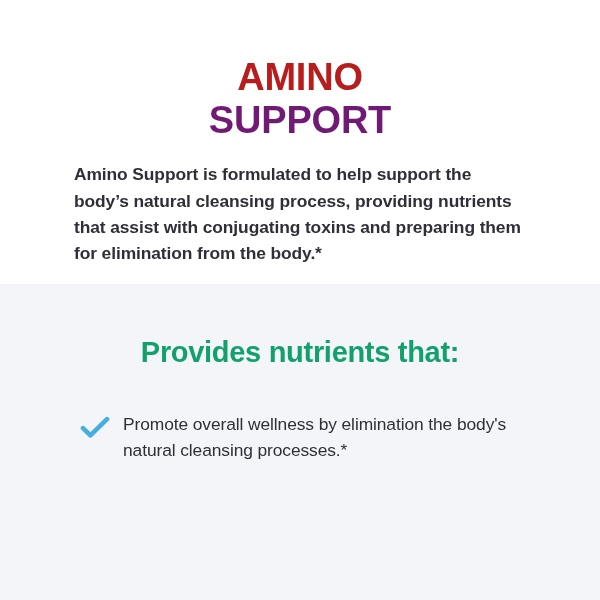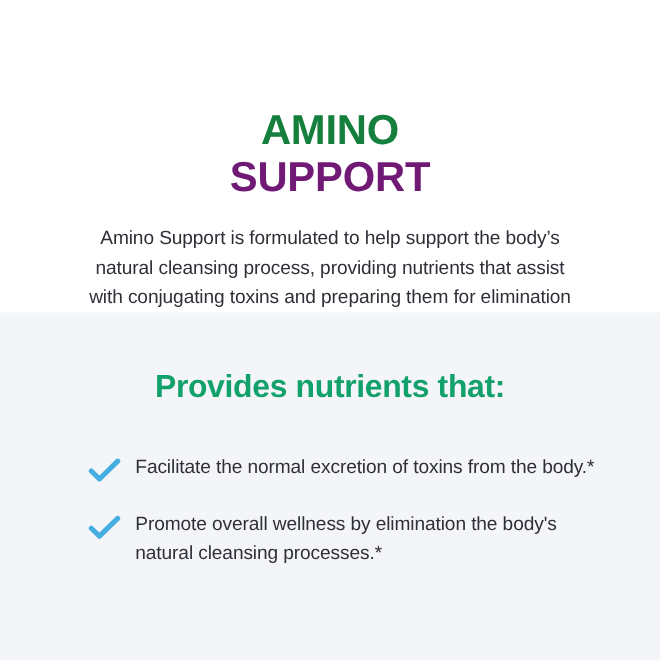--- a/index.html
+++ b/index.html
@@ -35,37 +35,37 @@
     margin: 0;
     padding-top: 56px;
     font-weight: bold;
     font-size: 38px;
     line-height: 1.12;
     letter-spacing: -0.2px;
   }
 
   .title-line-1 {
     display: block;
-    color: #15803d;
-    margin-top: 42px;
+    color: #b91c1c;
   }
 
   .title-line-2 {
     display: block;
     color: #701a75;
   }
 
   .intro-paragraph {
     margin: 0;
     padding: 20px 74px 0 74px;
-    text-align: center;
+    text-align: left;
     font-size: 17.4px;
     line-height: 1.52;
     color: #2f2f38;
     letter-spacing: -0.1px;
+    font-weight: bold;
   }
 
   
   .benefits {
     background: #f4f5f9;
     flex: 1 1 auto;
     box-sizing: border-box;
     padding: 0;
   }
 
@@ -123,28 +123,20 @@
       <span class="title-line-1">AMINO</span>
       <span class="title-line-2">SUPPORT</span>
     </h1>
     <p class="intro-paragraph">Amino Support is formulated to help support the body’s natural cleansing process, providing nutrients that assist with conjugating toxins and preparing them for elimination from the body.*</p>
   </section>
 
   <section class="benefits">
     <h2 class="benefits-heading">Provides nutrients that:</h2>
 
     <ul class="benefit-list">
-      <li class="benefit-item">
-        <span class="check-icon">
-          <svg viewBox="0 0 30 26" xmlns="http://www.w3.org/2000/svg" aria-hidden="true">
-            <path d="M3 13.2 L10.4 20.4 L27 4.2" fill="none" stroke="#45aee0" stroke-width="4.6" stroke-linecap="round" stroke-linejoin="round"></path>
-          </svg>
-        </span>
-        <span class="benefit-text">Facilitate the normal excretion of toxins from the body.*</span>
-      </li>
 
       <li class="benefit-item">
         <span class="check-icon">
           <svg viewBox="0 0 30 26" xmlns="http://www.w3.org/2000/svg" aria-hidden="true">
             <path d="M3 13.2 L10.4 20.4 L27 4.2" fill="none" stroke="#45aee0" stroke-width="4.6" stroke-linecap="round" stroke-linejoin="round"></path>
           </svg>
         </span>
         <span class="benefit-text">Promote overall wellness by elimination the body's natural cleansing processes.*</span>
       </li>
     </ul>

